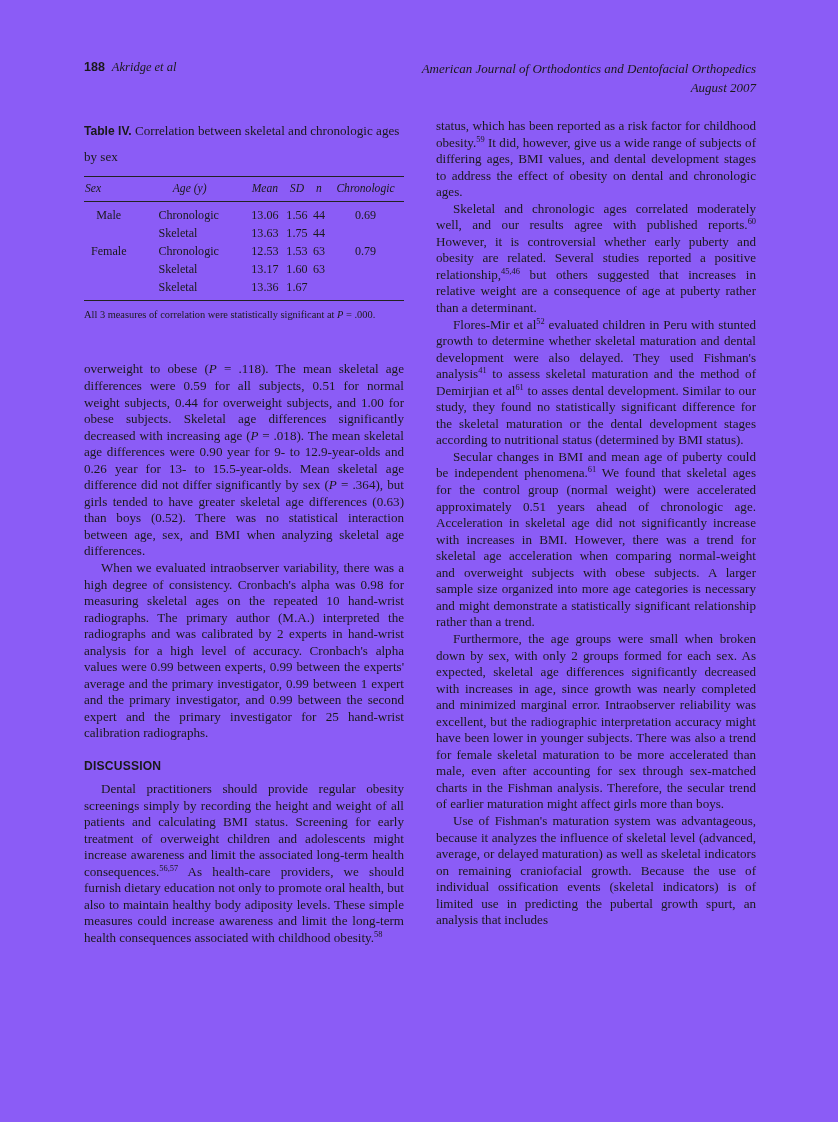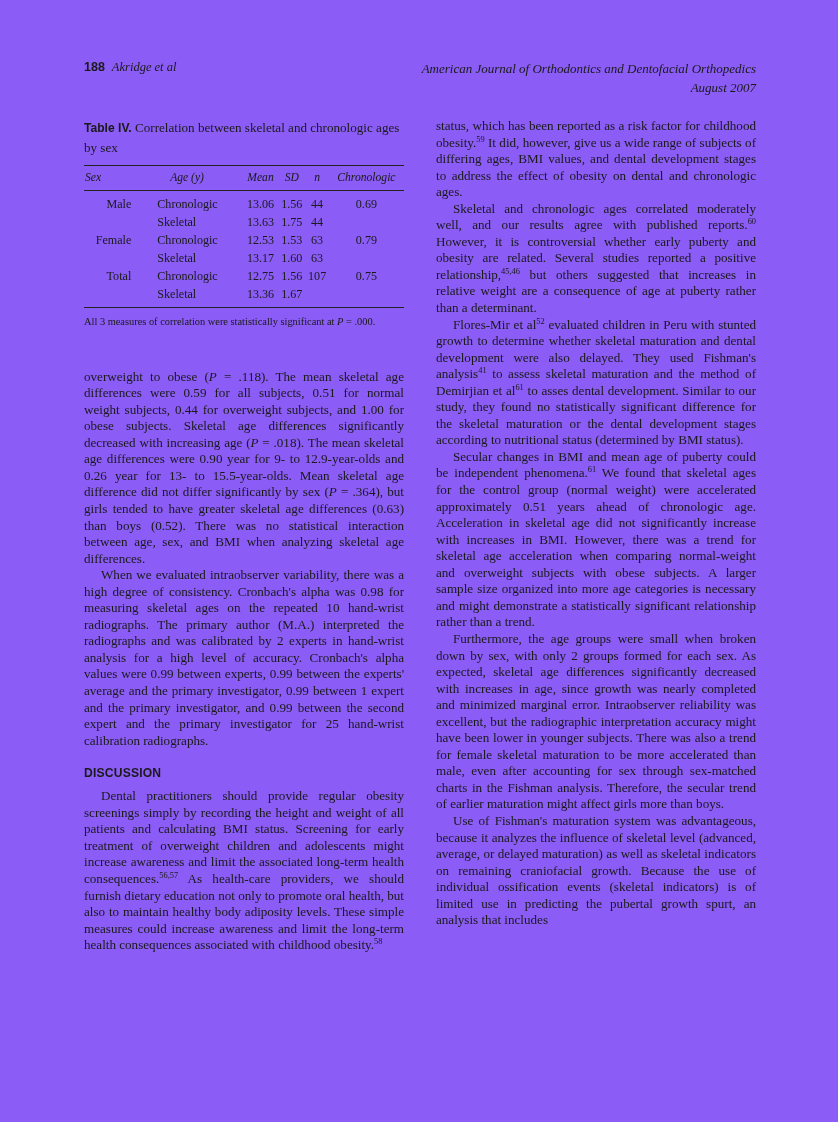--- a/index.html
+++ b/index.html
@@ -95,21 +95,21 @@
     font-weight: bold;
     letter-spacing: 0.2px;
     margin: 17px 0 8px 0;
     text-transform: none;
   }
 
   
   .table-block { margin-bottom: 22px; }
   .table-caption {
     font-size: 13.1px;
-    line-height: 20px;
+    line-height: 25px;
     margin-bottom: 7px;
   }
   .table-caption .tcap-label {
     font-family: "Liberation Sans", "DejaVu Sans", sans-serif;
     font-weight: bold;
     font-size: 12.1px;
   }
   table.data {
     width: 100%;
     border-collapse: collapse;
@@ -129,21 +129,21 @@
     border-top: 1.6px solid #222;
     border-bottom: 1.1px solid #222;
   }
   table.data tbody tr td {
     padding: 1.6px 0;
     text-align: center;
     font-size: 12.1px;
     white-space: nowrap;
   }
   table.data tbody tr.first-of-group td { padding-top: 5.5px; }
-  table.data tbody td.c-sex { text-align: right; padding-left: 1px; }
+  table.data tbody td.c-sex { text-align: center; padding-left: 1px; }
   table.data tbody td.c-age { text-align: left; padding-left: 26px; }
   table.data tbody tr.last-row td { padding-bottom: 5px; }
   .table-rule-bottom {
     border-top: 1.2px solid #222;
     margin-top: 0;
   }
   .table-note {
     font-size: 10.4px;
     line-height: 13.2px;
     text-align: justify;
@@ -213,28 +213,20 @@
               <td>0.79</td>
             </tr>
             <tr>
               <td class="c-sex"></td>
               <td class="c-age">Skeletal</td>
               <td>13.17</td>
               <td>1.60</td>
               <td>63</td>
               <td></td>
             </tr>
-            <tr>
-              <td class="c-sex">Total</td>
-              <td class="c-age">Chronologic</td>
-              <td>12.75</td>
-              <td>1.56</td>
-              <td>107</td>
-              <td>0.75</td>
-            </tr>
             <tr class="last-row">
               <td class="c-sex"></td>
               <td class="c-age">Skeletal</td>
               <td>13.36</td>
               <td>1.67</td>
               <td></td>
               <td></td>
             </tr>
           </tbody>
         </table>

